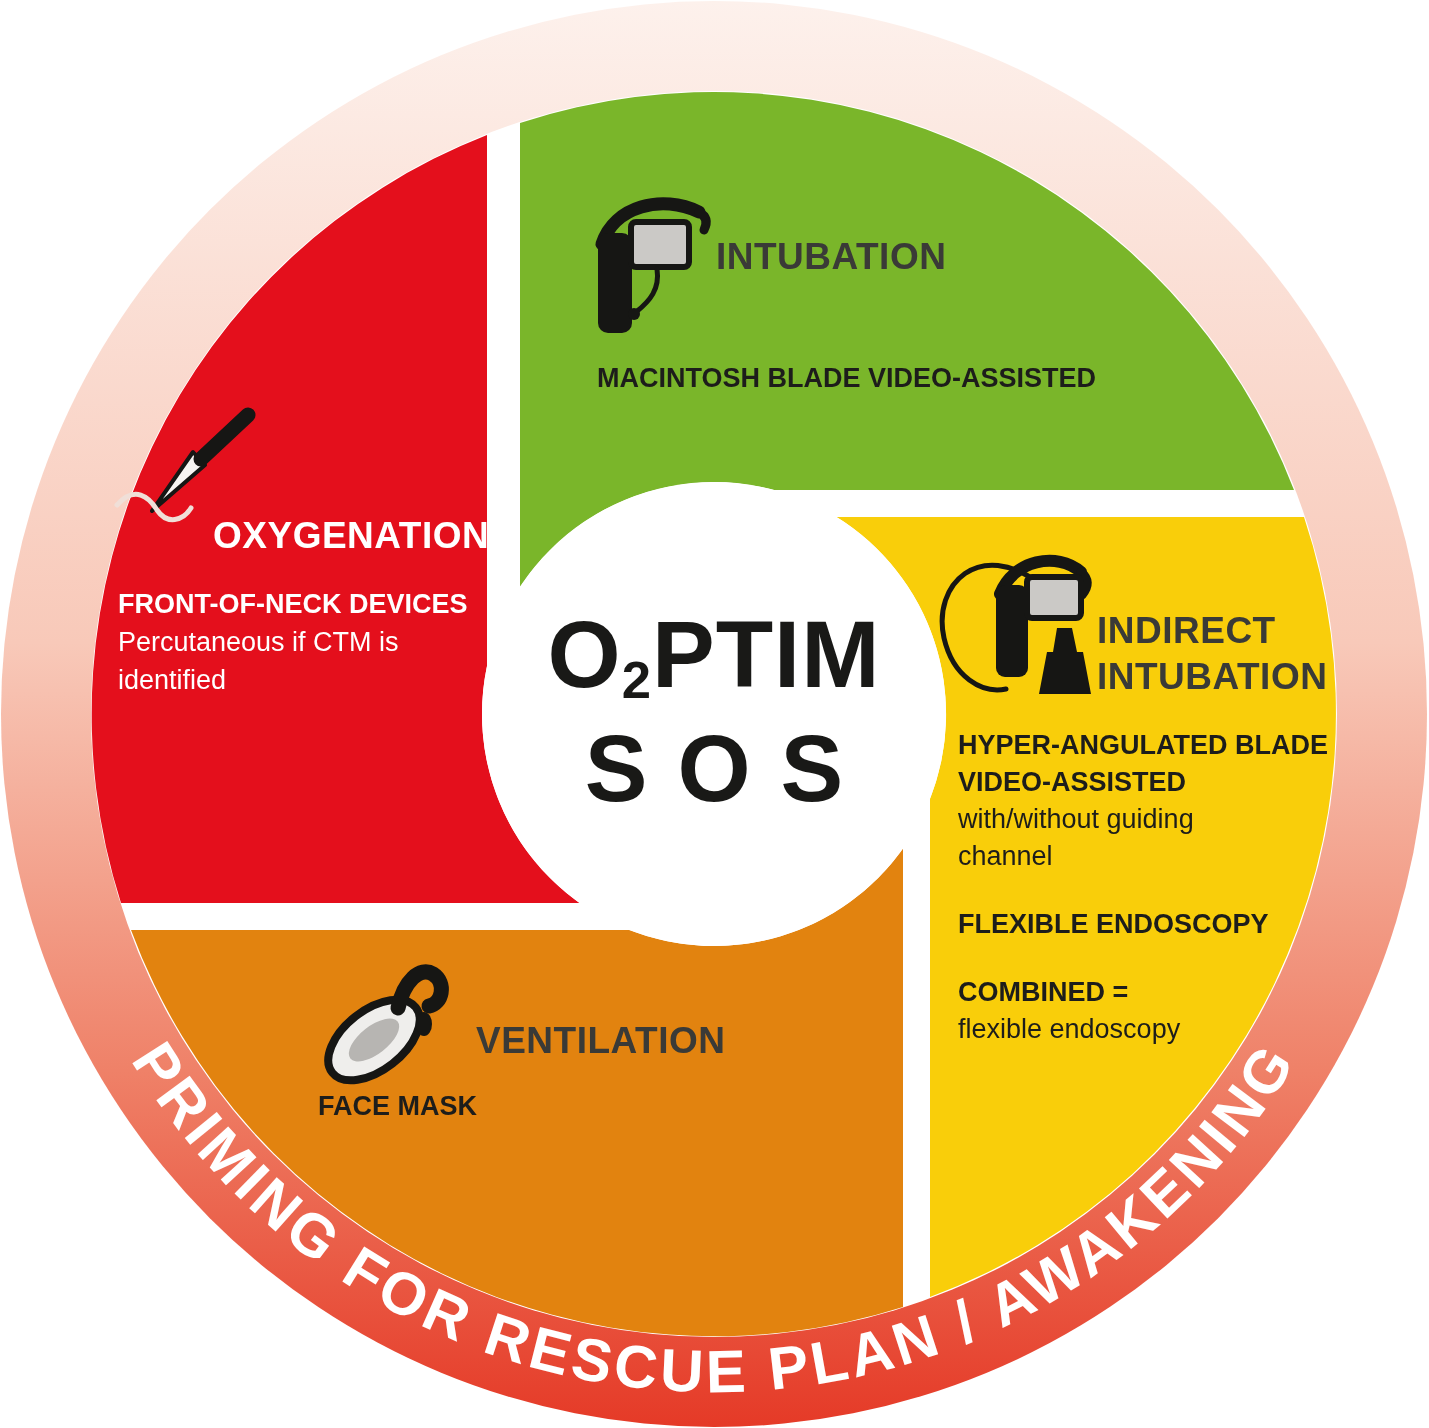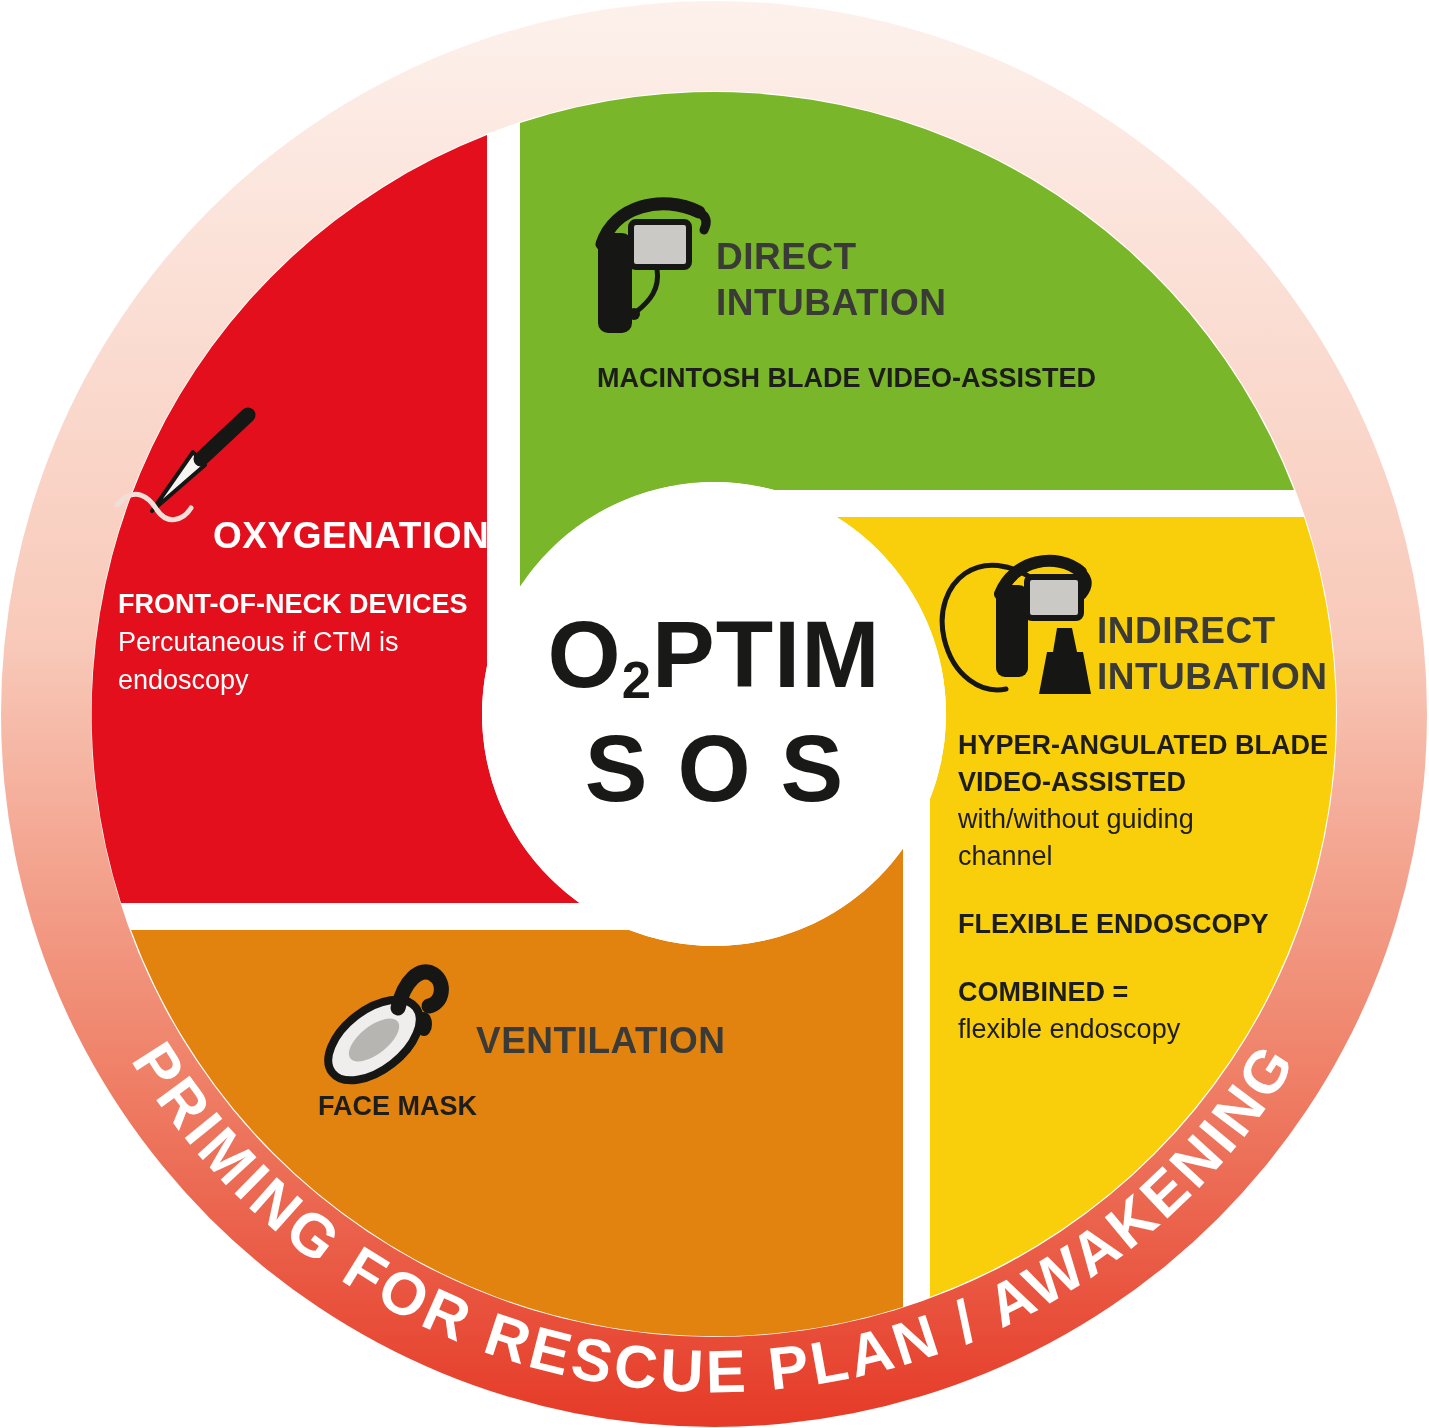--- a/index.html
+++ b/index.html
@@ -81,21 +81,20 @@
       <line x1="201" y1="459" x2="248" y2="415" stroke="#161614" stroke-width="15" stroke-linecap="round"></line>
       <path d="M 117 505 C 135 485 149 497 157 510 C 167 525 183 521 191 508" stroke="#f0dfd8" stroke-width="5" fill="none" stroke-linecap="round"></path>
     </g>
 
     <text font-weight="bold" font-size="60" fill="#ffffff" style="letter-spacing:4px" text-anchor="middle">
       <textPath href="#ringTextPath" startOffset="50%">PRIMING FOR RESCUE PLAN / AWAKENING</textPath>
     </text>
   </svg>
 
   <div class="q-title" style="left:716px; top:234px;">
-    <div>DIRECT</div>
     <div>INTUBATION</div>
   </div>
   <div class="body27 bold" style="left:597px; top:360px;">MACINTOSH BLADE VIDEO-ASSISTED</div>
 
   <div class="q-title" style="left:1097px; top:608px;">
     <div>INDIRECT</div>
     <div>INTUBATION</div>
   </div>
   <div class="body27" style="left:958px; top:727px;">
     <div class="bold">HYPER-ANGULATED BLADE</div>
@@ -109,21 +108,21 @@
 
   <div class="q-title" style="left:476px; top:1018px;">VENTILATION</div>
   <div class="body27 bold" style="left:318px; top:1086px; line-height:40px;">
     <div>FACE MASK</div>
   </div>
 
   <div class="q-title white" style="left:213px; top:513px; color:#ffffff;">OXYGENATION</div>
   <div class="body27 white" style="left:118px; top:585px; line-height:38px;">
     <div class="bold">FRONT-OF-NECK DEVICES</div>
     <div>Percutaneous if CTM is</div>
-    <div>endoscopy</div>
+    <div>identified</div>
   </div>
 
   <div class="center">
     <div class="c1"><span>O</span><span class="sub2">2</span><span>PTIM</span></div>
     <div class="c2">SOS</div>
   </div>
 
 </div>
 
 </body></html>

